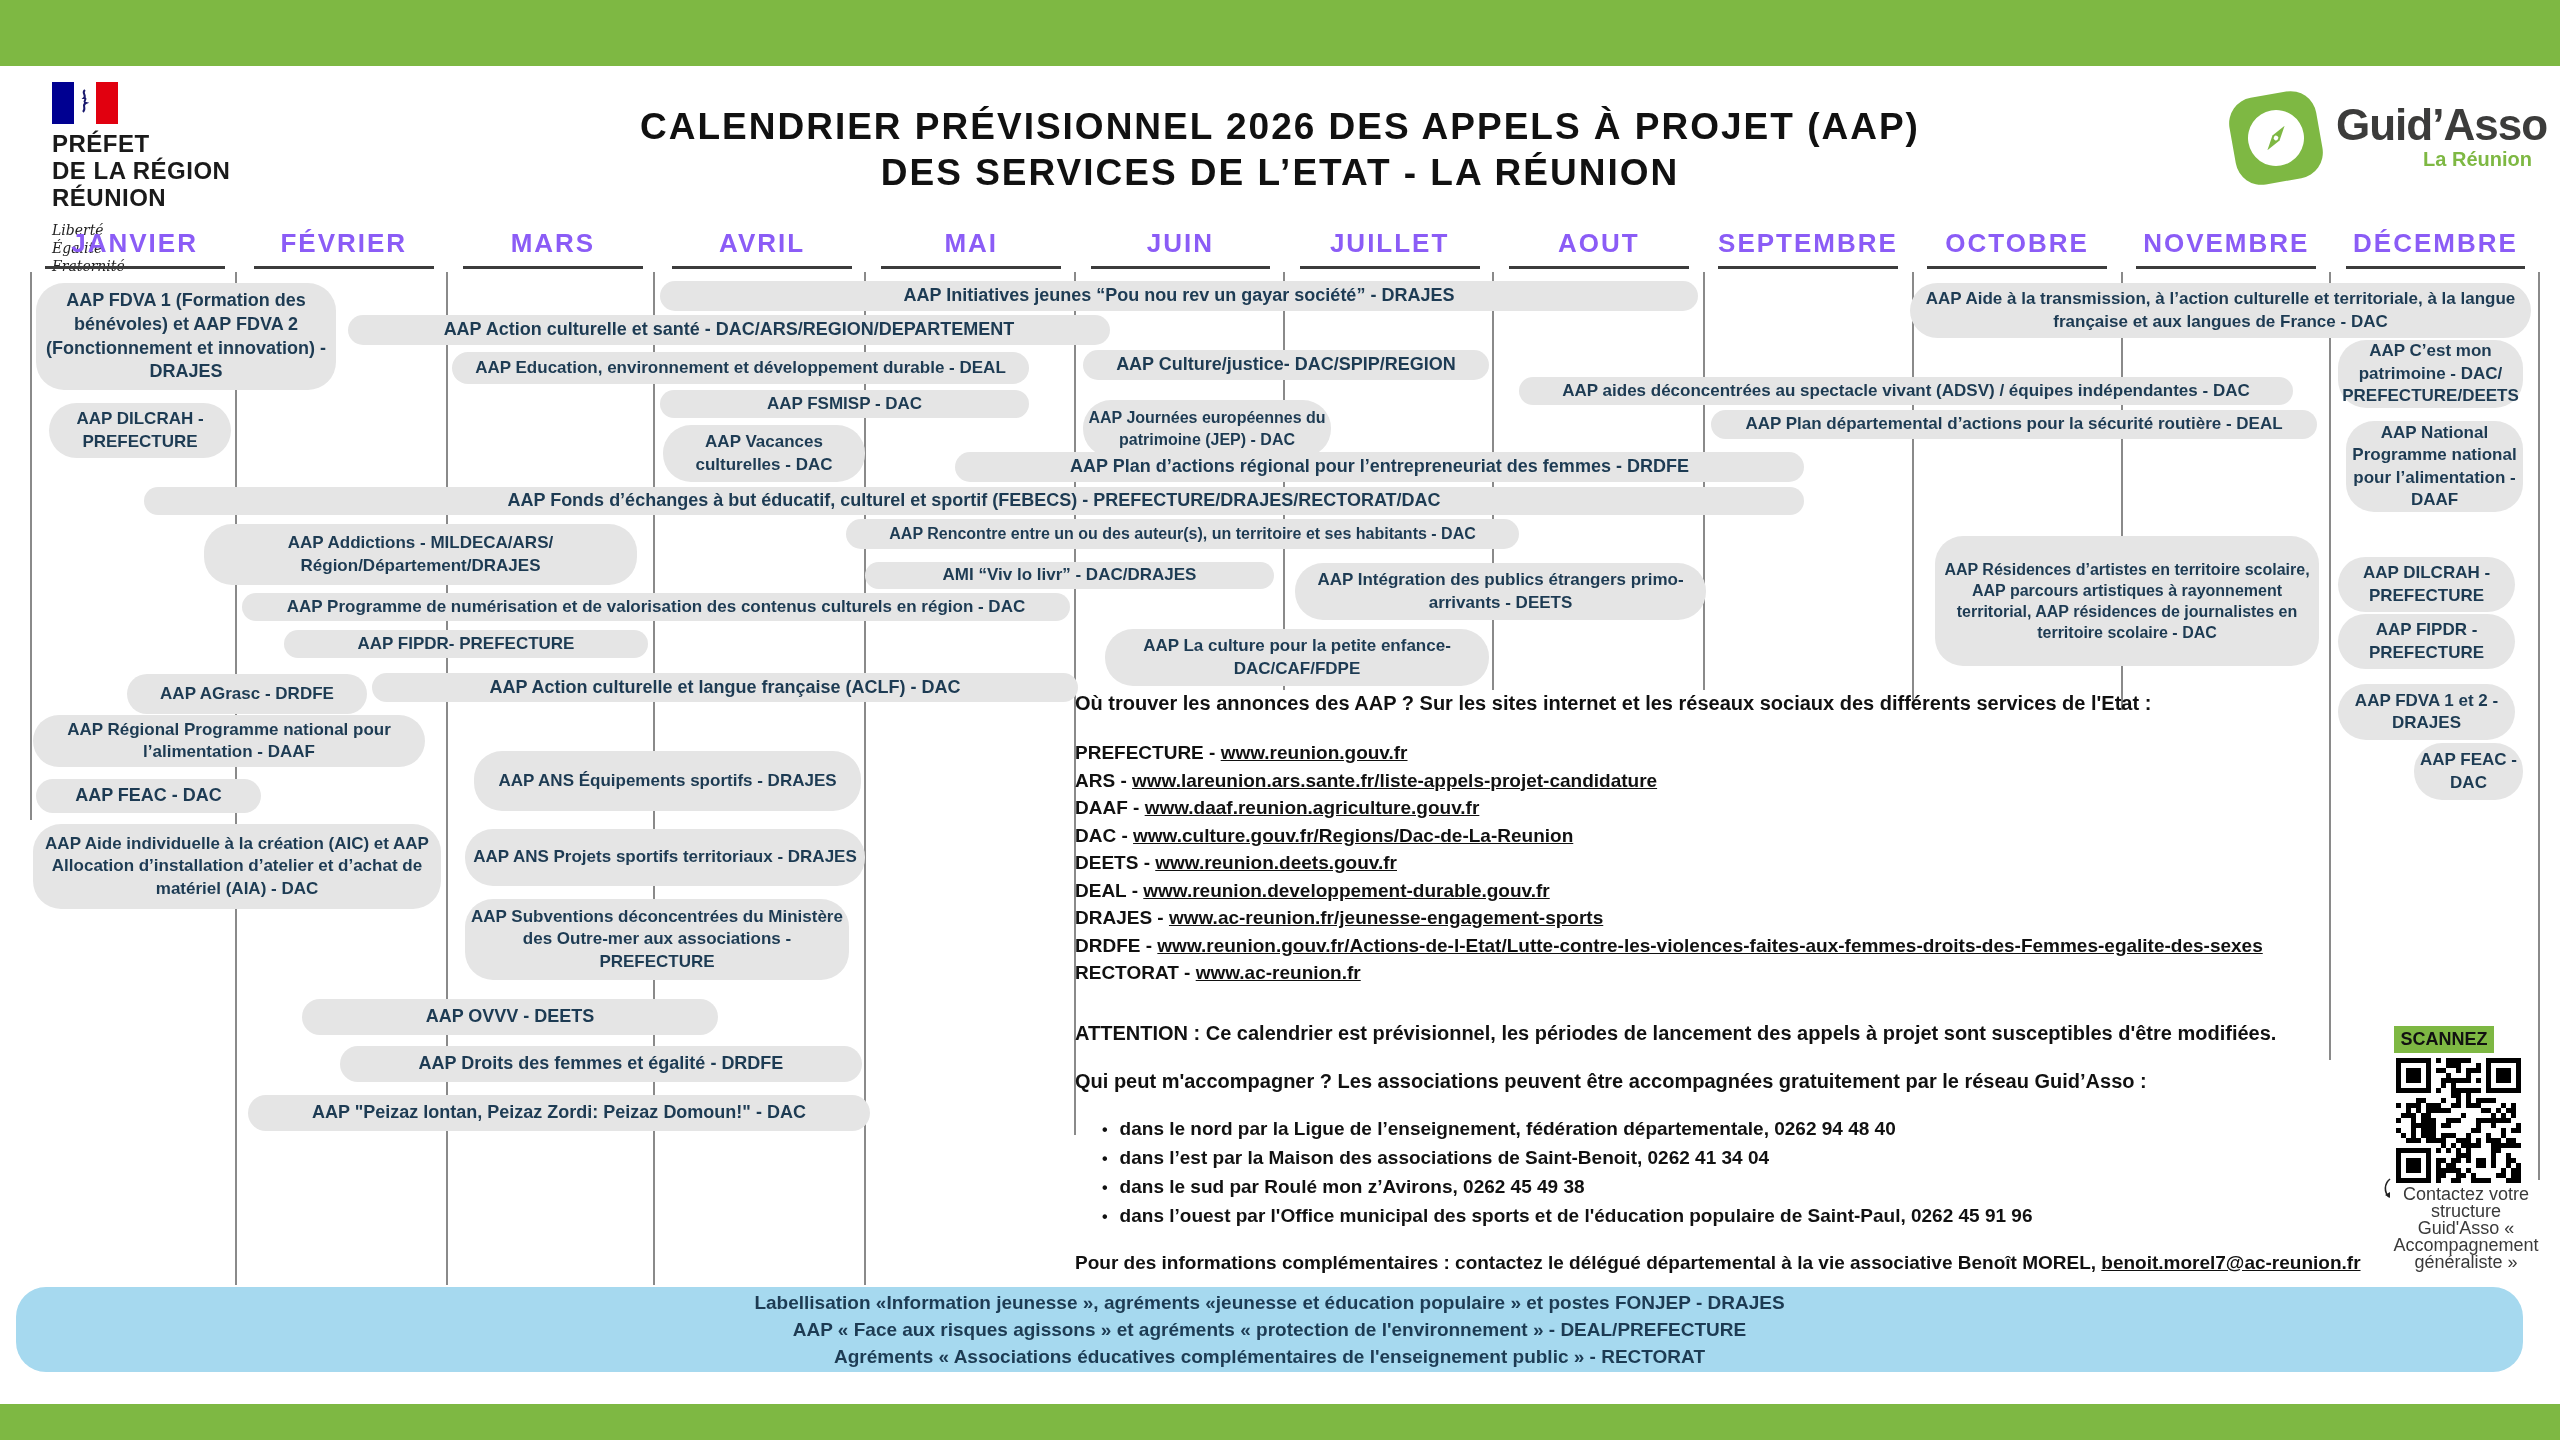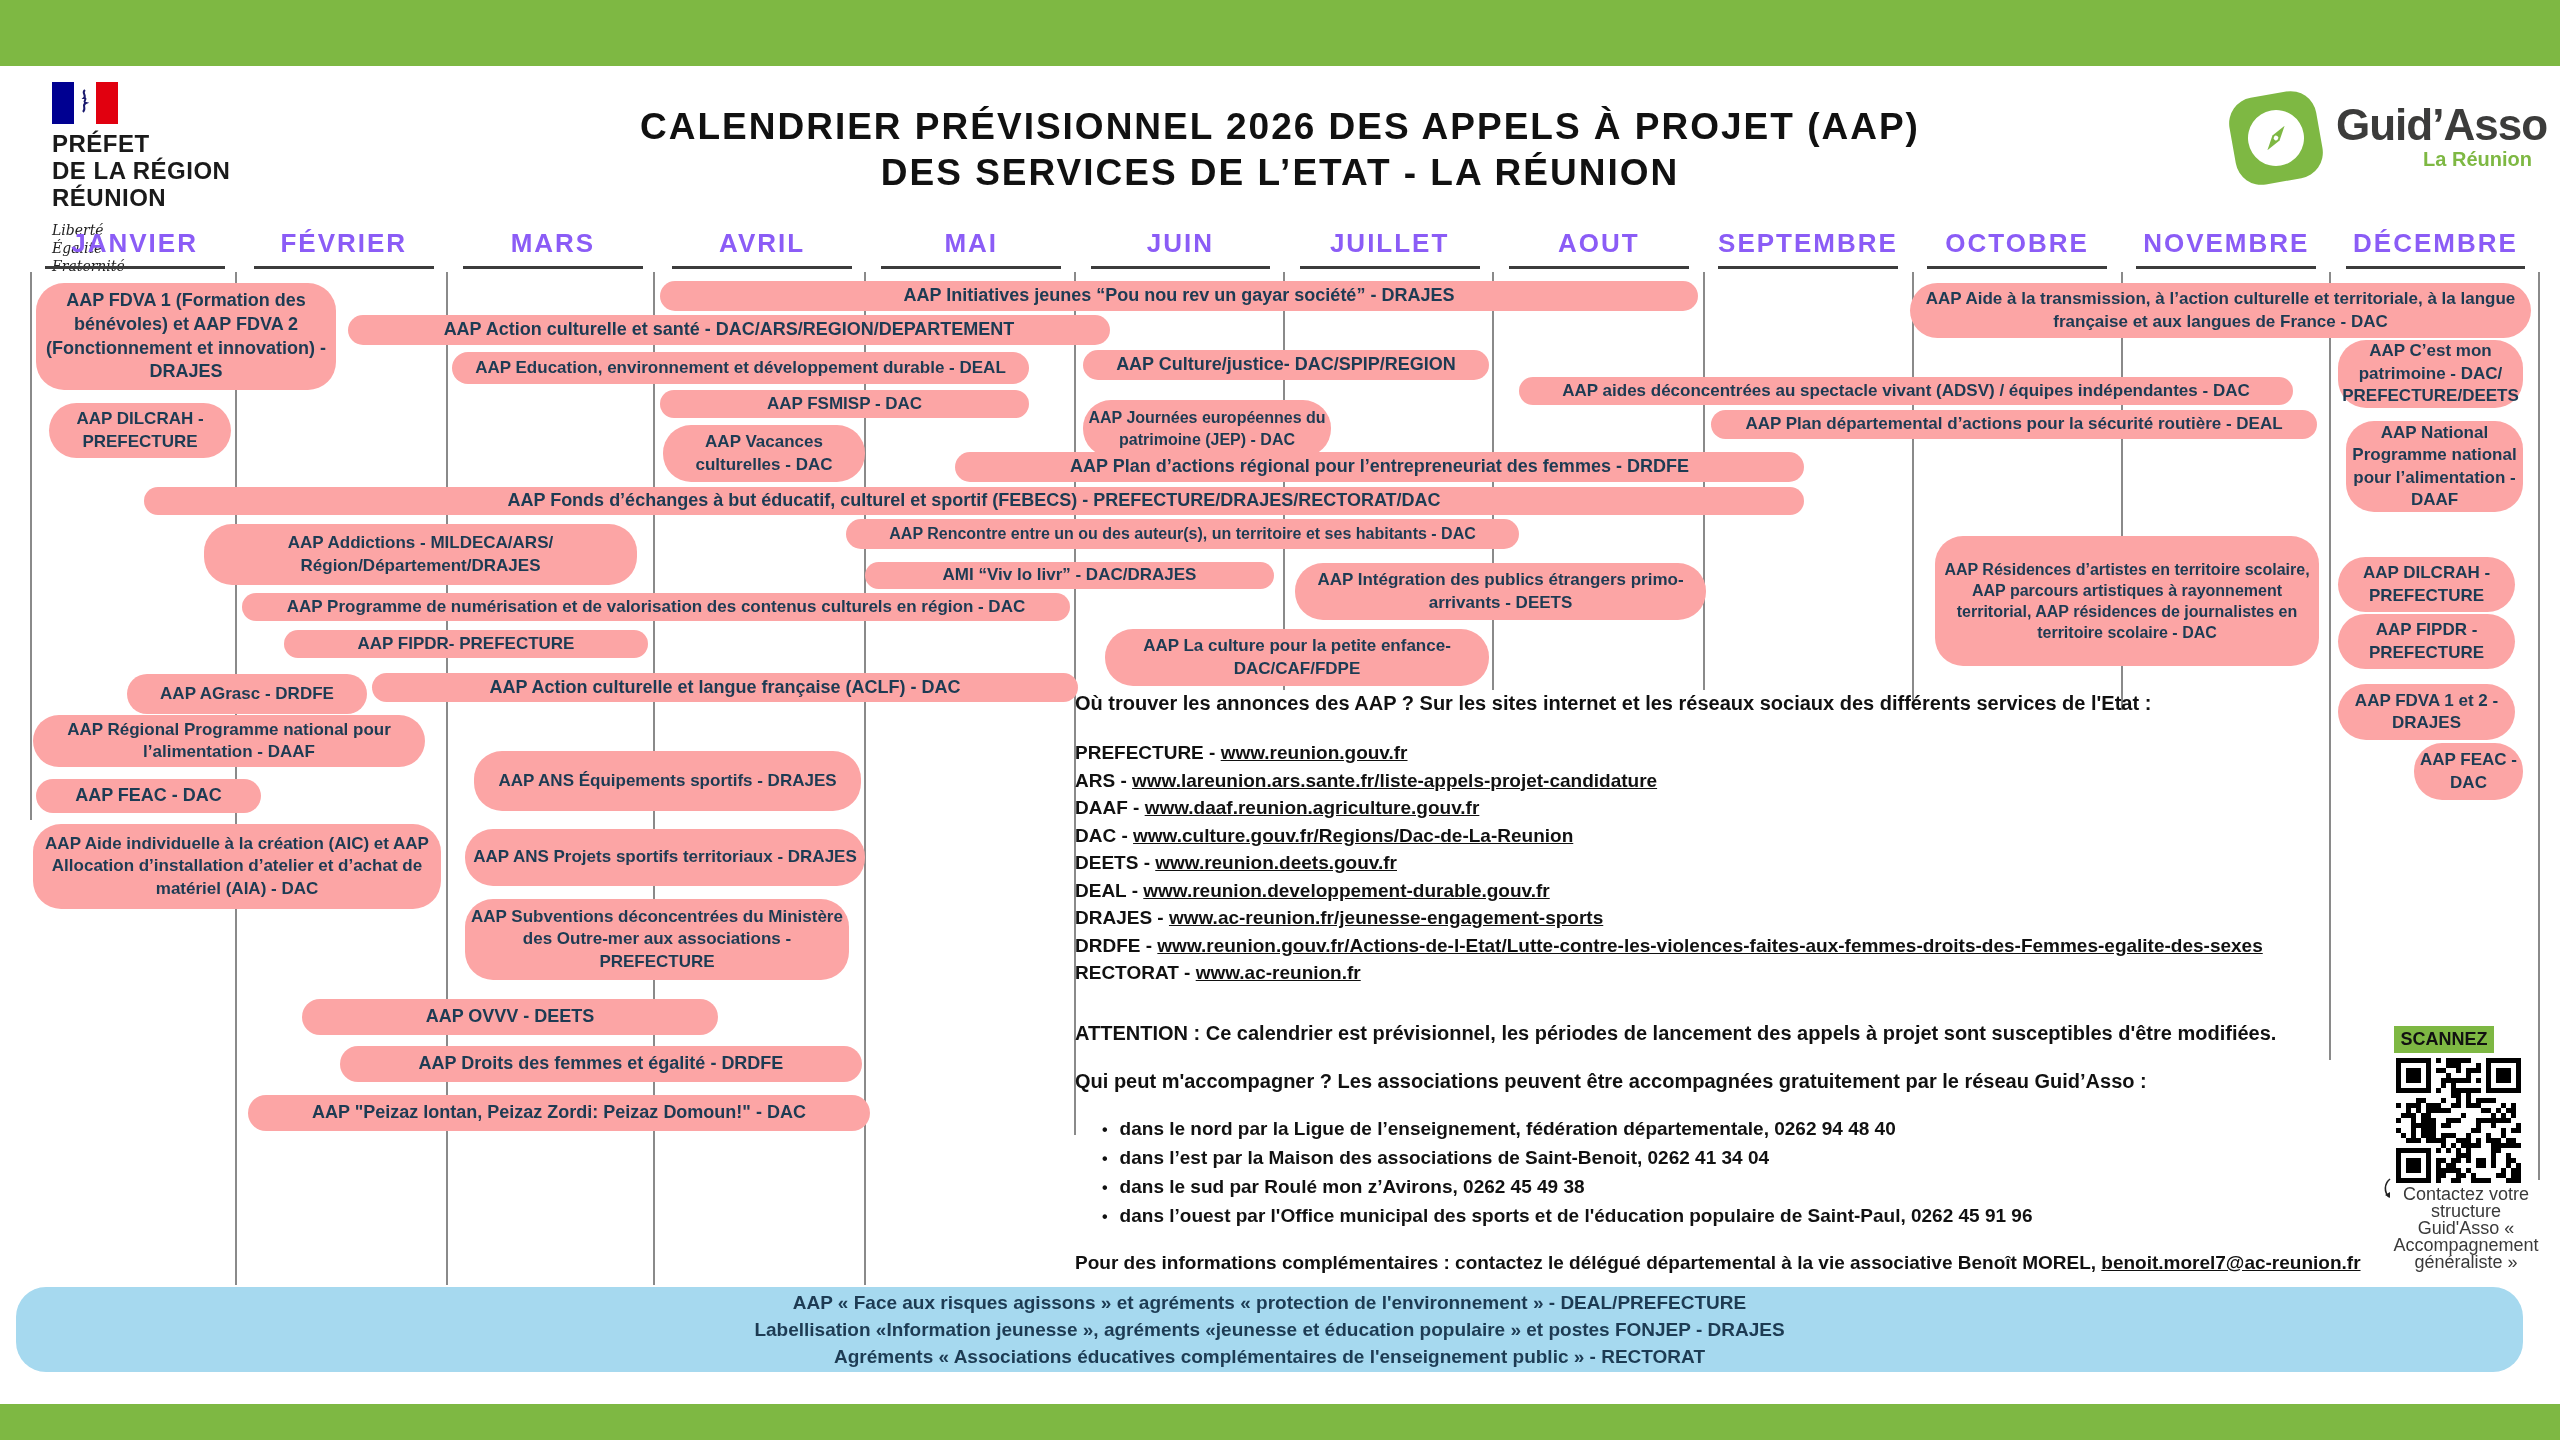--- a/index.html
+++ b/index.html
@@ -34,21 +34,21 @@
 
   
   .month-row{position:absolute;left:30px;top:228px;width:2510px;display:flex;}
   .month-cell{flex:1;display:flex;flex-direction:column;align-items:center;}
   .month-label{font-weight:bold;font-size:26px;letter-spacing:2px;color:#8b5cf6;}
   .month-underline{width:86%;height:3px;background:#3c3c3c;margin-top:7px;}
 
   .vline{position:absolute;width:2px;background:#8a8a8a;z-index:0;}
 
   
-  .bar{position:absolute;z-index:1;background:#fca5a5;border-radius:28px;display:flex;align-items:center;justify-content:center;
+  .bar{position:absolute;z-index:1;background:#e5e5e5;border-radius:28px;display:flex;align-items:center;justify-content:center;
        text-align:center;color:#1d3b53;font-weight:bold;font-size:17px;line-height:1.32;padding:3px 2px;box-sizing:border-box;}
 
   
   .info{position:absolute;z-index:2;color:#111;}
   .where{left:1075px;top:692px;width:1420px;font-weight:bold;font-size:20px;}
   .links{left:1075px;top:742px;width:1460px;}
   .link-row{font-weight:bold;font-size:19px;height:27.5px;}
   .link-row .url{text-decoration:underline;cursor:pointer;}
   .attention{left:1075px;top:1022px;width:1460px;font-weight:bold;font-size:20px;}
   .accompany{left:1075px;top:1070px;width:1460px;font-weight:bold;font-size:20px;}
@@ -476,18 +476,18 @@
       </svg></div>
   <div class="qr-arrow">
     <svg width="20" height="26" viewBox="0 0 20 26">
         <path d="M10 1 C4 6 4 14 9 19" stroke="#222" stroke-width="1.6" fill="none"></path>
         <path d="M5 17 L10 20 L10 14" fill="#222"></path>
       </svg>
   </div>
   <div class="qr-caption">Contactez votre structure Guid'Asso « Accompagnement généraliste »</div>
 
   <div class="footer-bar">
+      <div class="footer-line">Labellisation «Information jeunesse », agréments «jeunesse et éducation populaire » et postes FONJEP - DRAJES</div>
       <div class="footer-line">AAP « Face aux risques agissons » et agréments « protection de l'environnement » - DEAL/PREFECTURE</div>
-      <div class="footer-line">Labellisation «Information jeunesse », agréments «jeunesse et éducation populaire » et postes FONJEP - DRAJES</div>
       <div class="footer-line">Agréments « Associations éducatives complémentaires de l'enseignement public » - RECTORAT</div>
     </div>
 
 </div>
 
 </body></html>

